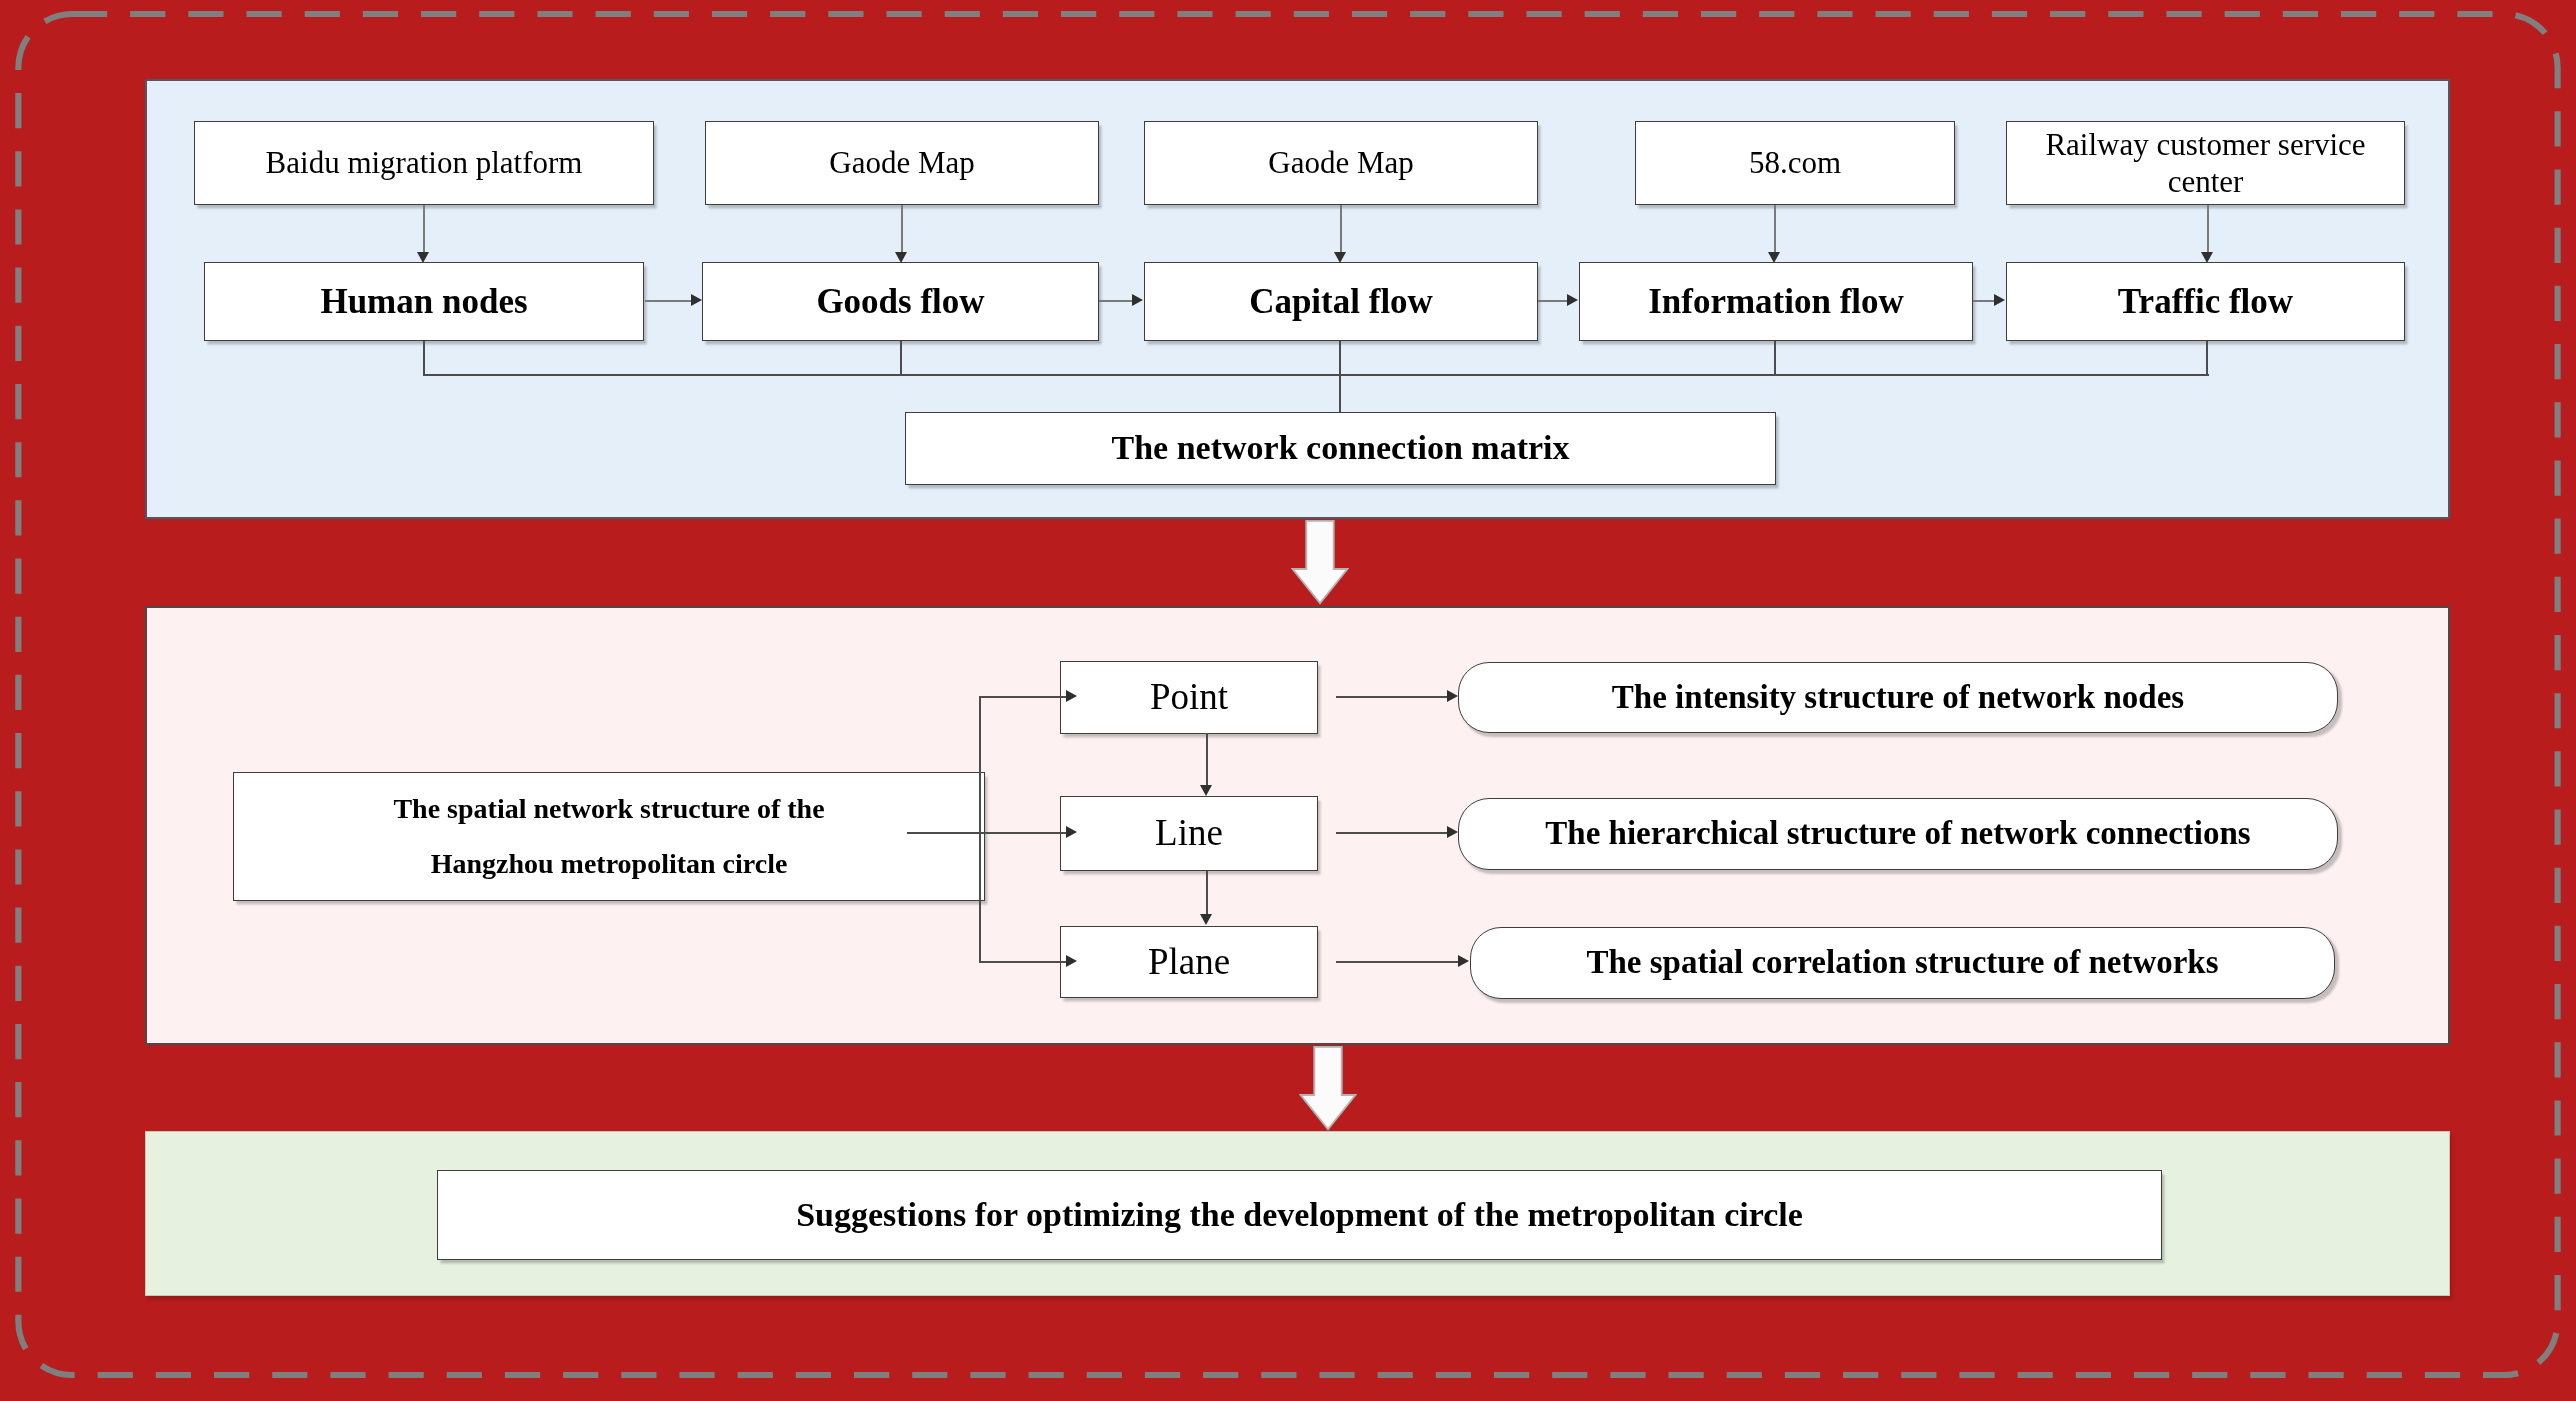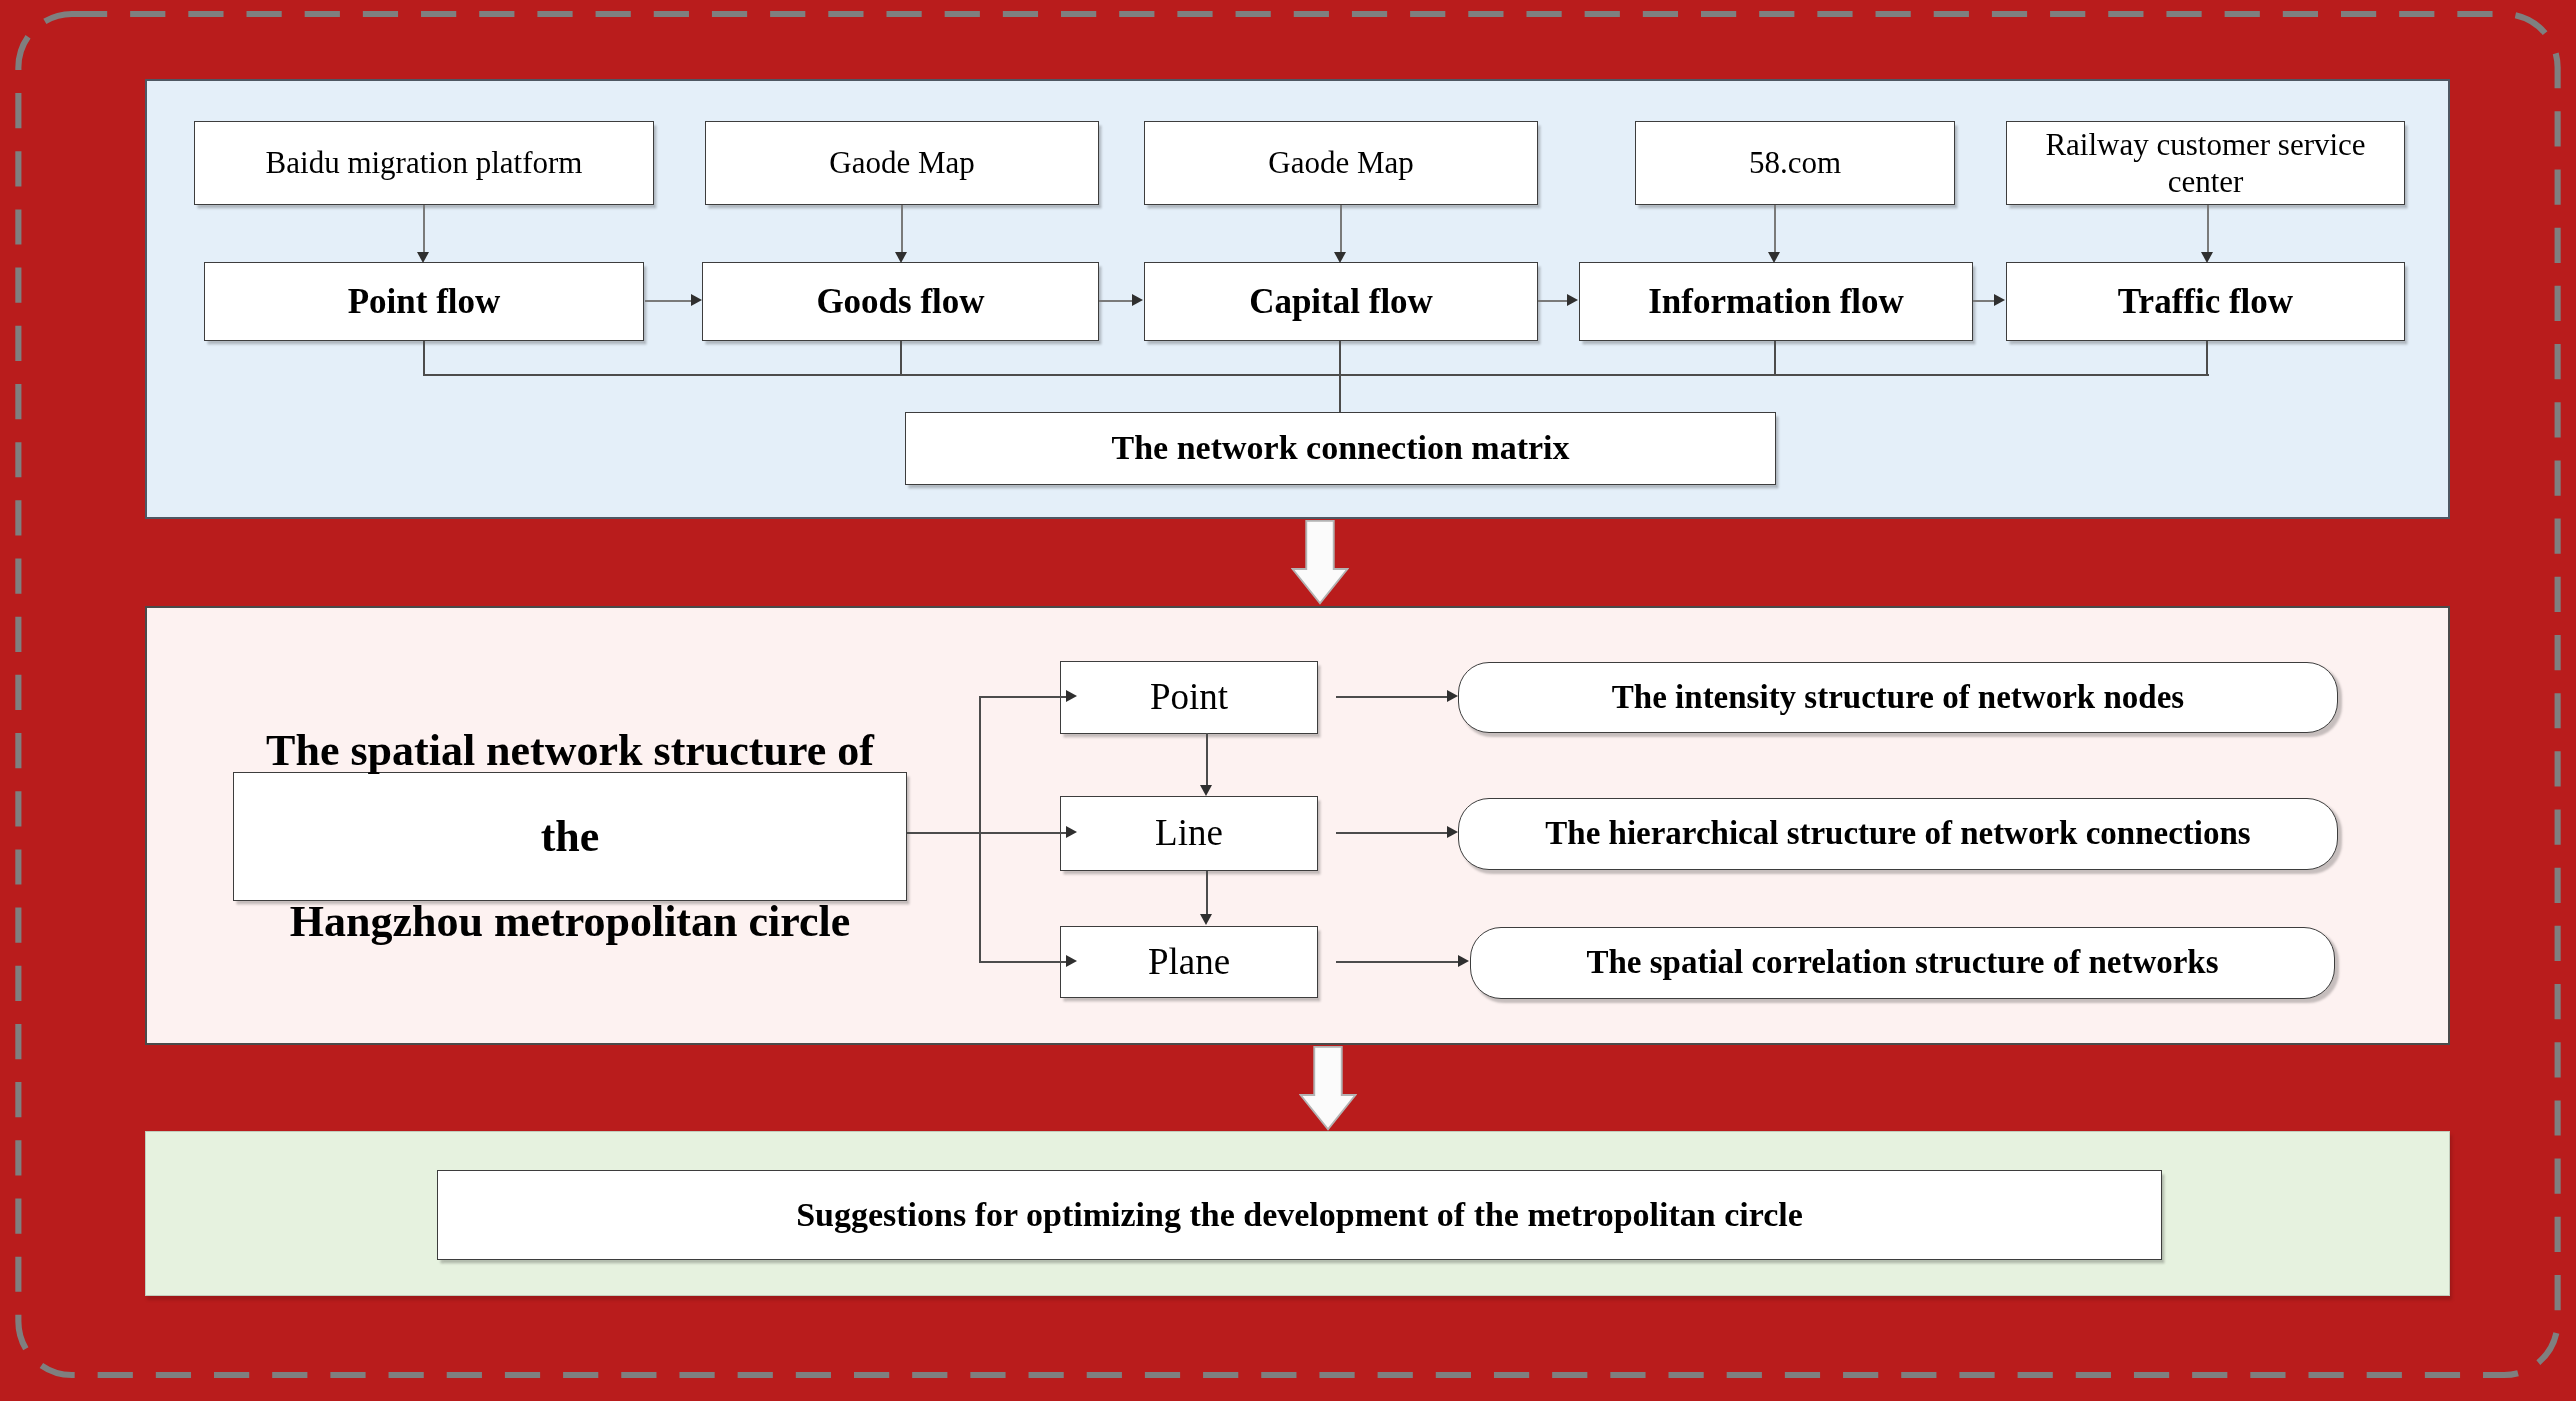--- a/index.html
+++ b/index.html
@@ -17,21 +17,21 @@
   
   .src{top:121px;height:84px;font-size:31px;font-weight:400;}
   #src0{left:194px;width:460px;} #src1{left:705px;width:394px;} #src2{left:1144px;width:394px;}
   #src3{left:1635px;width:320px;} #src4{left:2006px;width:399px;}
   
   .flw{top:262px;height:79px;font-size:35px;font-weight:700;}
   #flw0{left:204px;width:440px;} #flw1{left:702px;width:397px;} #flw2{left:1144px;width:394px;}
   #flw3{left:1579px;width:394px;text-align:center;} #flw4{left:2006px;width:399px;}
   #matrix{left:905px;top:412px;width:871px;height:73px;font-size:34px;font-weight:700;}
   
-  #subject{left:233px;top:772px;width:674px;height:129px;font-size:44px;font-weight:700;line-height:1.95;flex-direction:column;}
+  #subject{left:233px;top:772px;width:752px;height:129px;font-size:28px;font-weight:700;line-height:1.95;flex-direction:column;}
   .lvl{left:1060px;width:258px;font-size:37px;font-weight:400;}
   #lvl0{top:661px;height:73px;} #lvl1{top:796px;height:75px;} #lvl2{top:926px;height:72px;}
   .out{font-size:33px;font-weight:700;border-radius:31px;}
   #out0{left:1458px;top:662px;width:880px;height:71px;}
   #out1{left:1458px;top:798px;width:880px;height:72px;}
   #out2{left:1470px;top:927px;width:865px;height:72px;}
   
   #sugg{left:437px;top:1170px;width:1725px;height:90px;font-size:34px;font-weight:700;}
   
   .hline{position:absolute;height:1.5px;background:#7a7a7a;}
@@ -98,21 +98,21 @@
       <span>Gaode Map</span>
     </div>
   <div class="box src" id="src3">
       <span>58.com</span>
     </div>
   <div class="box src" id="src4">
       <span>Railway customer service center</span>
     </div>
 
   <div class="box flw" id="flw0">
-      <span>Point flow</span>
+      <span>Human nodes</span>
     </div>
   <div class="box flw" id="flw1">
       <span>Goods flow</span>
     </div>
   <div class="box flw" id="flw2">
       <span>Capital flow</span>
     </div>
   <div class="box flw" id="flw3">
       <span>Information flow</span>
     </div>

